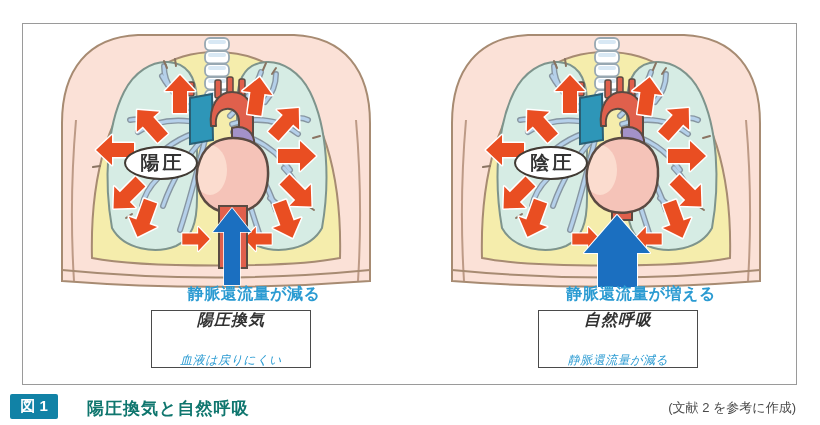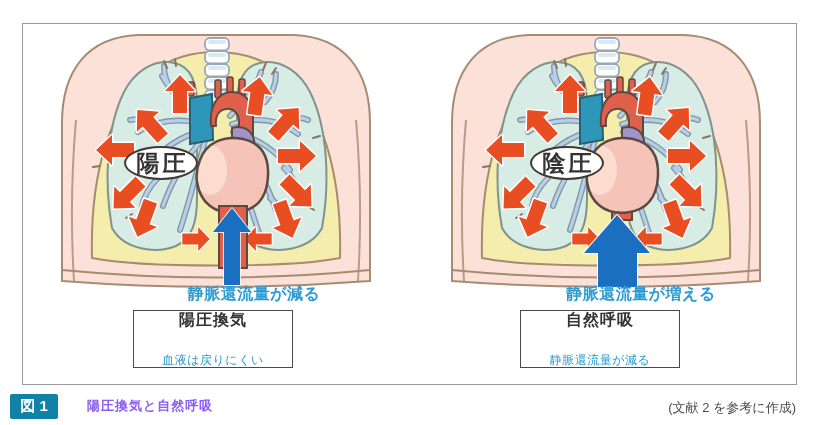--- a/index.html
+++ b/index.html
@@ -15,46 +15,46 @@
   .panel{position:absolute;top:23px;width:388px;height:362px;}
   .panel-left{left:23px;}
   .panel-right{left:410px;}
   .panel-art{position:absolute;top:5px;width:312px;height:260px;}
   .panel-left .panel-art{left:37px;}
   .panel-right .panel-art{left:40px;}
   .bubble{
     position:absolute;top:123px;width:74px;height:34px;
     background:#ffffff;border:2.5px solid #413a33;border-radius:50%;
     display:flex;align-items:center;justify-content:center;
-    font-size:23px;font-weight:bold;color:#333333;letter-spacing:3px;
+    font-size:19px;font-weight:bold;color:#333333;letter-spacing:3px;
     box-sizing:border-box;padding-left:3px;z-index:3;
   }
   .panel-left .bubble{left:101px;}
-  .panel-right .bubble{left:120px;}
+  .panel-right .bubble{left:104px;}
   .flow-caption{
     position:absolute;top:261px;left:207px;transform:translateX(-50%);
     white-space:nowrap;font-size:16px;font-weight:bold;color:#2b9bd2;
     letter-spacing:0.5px;z-index:3;padding-left:48px;
   }
   .infobox{
-    position:absolute;top:287px;left:190px;transform:translateX(-50%);
+    position:absolute;top:287px;left:208px;transform:translateX(-50%);
     width:158px;height:56px;background:#ffffff;border:1.5px solid #4a4a4a;
     display:flex;flex-direction:column;align-items:center;justify-content:center;
-    gap:21px;z-index:3;
+    gap:21px;z-index:3;font-style:italic;
   }
   .box-title{font-size:16px;font-weight:bold;color:#333333;letter-spacing:1px;}
   .box-sub{font-size:12px;color:#2b9bd2;letter-spacing:0.5px;white-space:nowrap;}
   .fig-badge{
     position:absolute;left:10px;top:394px;width:48px;height:25px;
     background:#1182a6;color:#ffffff;font-size:15px;font-weight:bold;
     display:flex;align-items:center;justify-content:center;border-radius:2px;
   }
   .fig-title{
-    position:absolute;left:87px;top:397px;font-size:13px;font-weight:bold;
-    color:#8b5cf6;letter-spacing:1px;
+    position:absolute;left:87px;top:397px;font-size:17px;font-weight:bold;
+    color:#0f766e;letter-spacing:1px;
   }
   .fig-source{
     position:absolute;right:24px;top:399px;font-size:13px;color:#4a4a4a;
   }
   svg{display:block;}
 </style>
 </head>
 <body>
 
 <svg width="0" height="0" style="position:absolute" aria-hidden="true">

